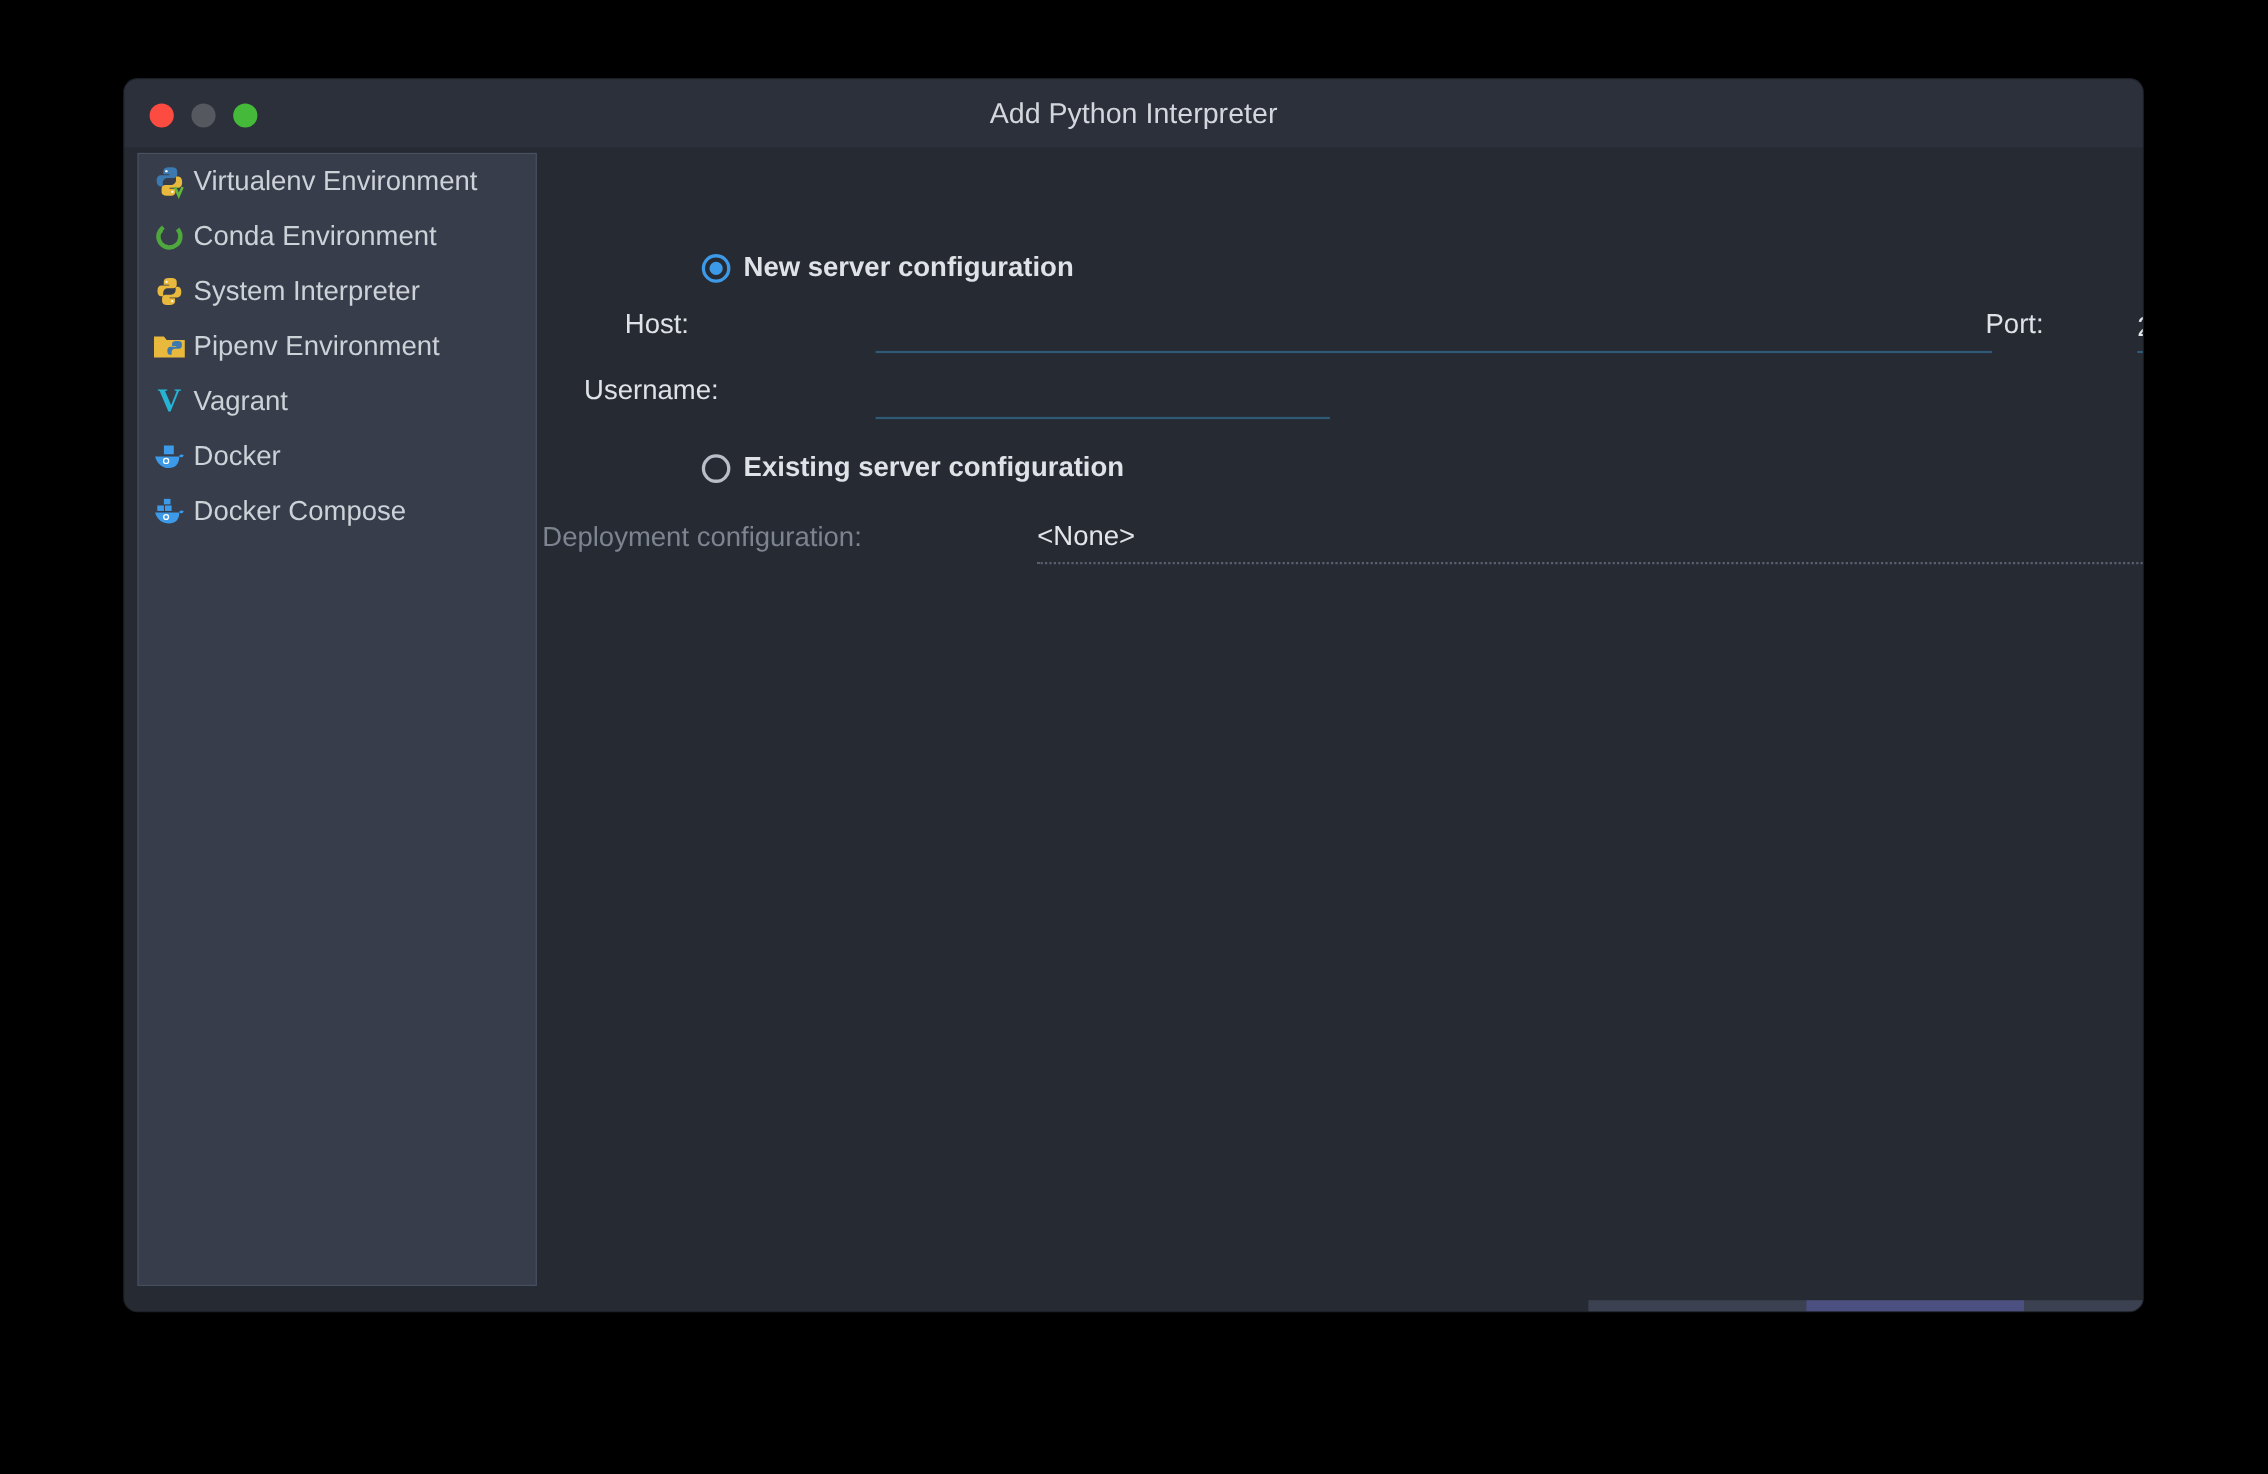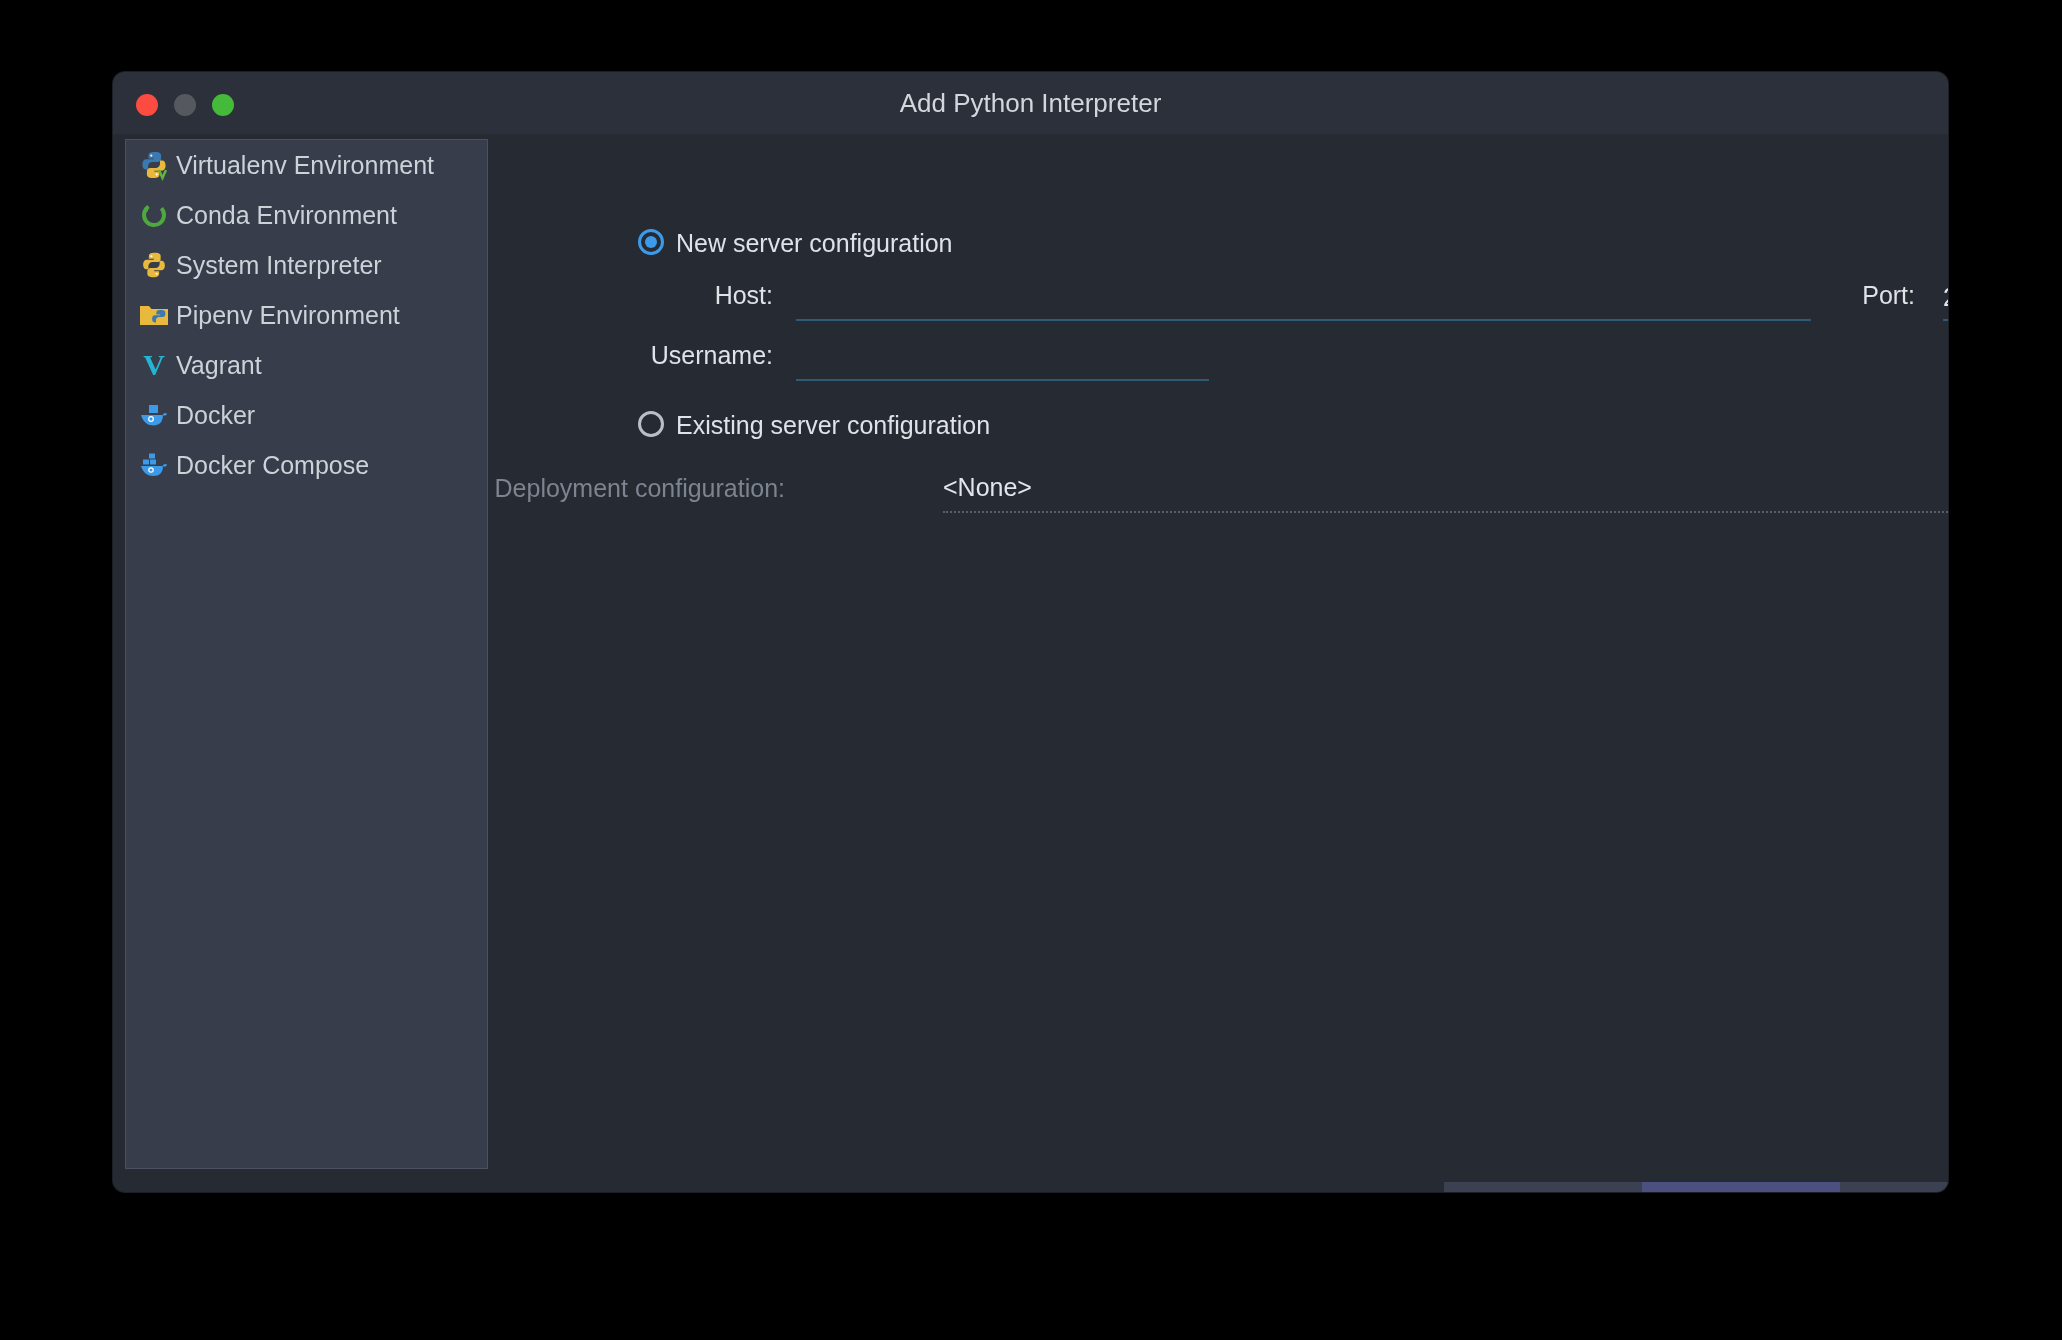--- a/index.html
+++ b/index.html
@@ -81,21 +81,21 @@
   }
 
   
   #main {
     position: absolute;
     left: 400px; top: 67px; right: 0; bottom: 0;
   }
 
   .radio-row {
     position: absolute;
-    display: flex; align-items: flex-start;
+    display: flex; align-items: center; font-weight: bold;
   }
   .radio {
     width: 26px; height: 26px; border-radius: 50%;
     border: 3px solid #3d9ae8;
     margin-right: 12px;
     flex: 0 0 26px;
     position: relative;
     background: #262b33;
   }
   .radio.off { border-color: #b9bec8; }
@@ -103,21 +103,20 @@
     content: "";
     position: absolute; left: 4px; top: 4px;
     width: 12px; height: 12px; border-radius: 50%;
     background: #3d9ae8;
   }
   .radio-label { color: #dfe2e7; font-size: 25px; }
 
   .field-label {
     position: absolute;
     color: #dfe2e7; font-size: 25px;
-    text-align: right;
   }
   .field-label.dim { color: #7d838f; margin-left: 11px; }
 
   .underline-field {
     position: absolute;
     border-bottom: 2px solid #2f5b77;
     height: 42px;
   }
   .underline-field .val {
     color: #e2e5ea; font-size: 25px; line-height: 36px;

